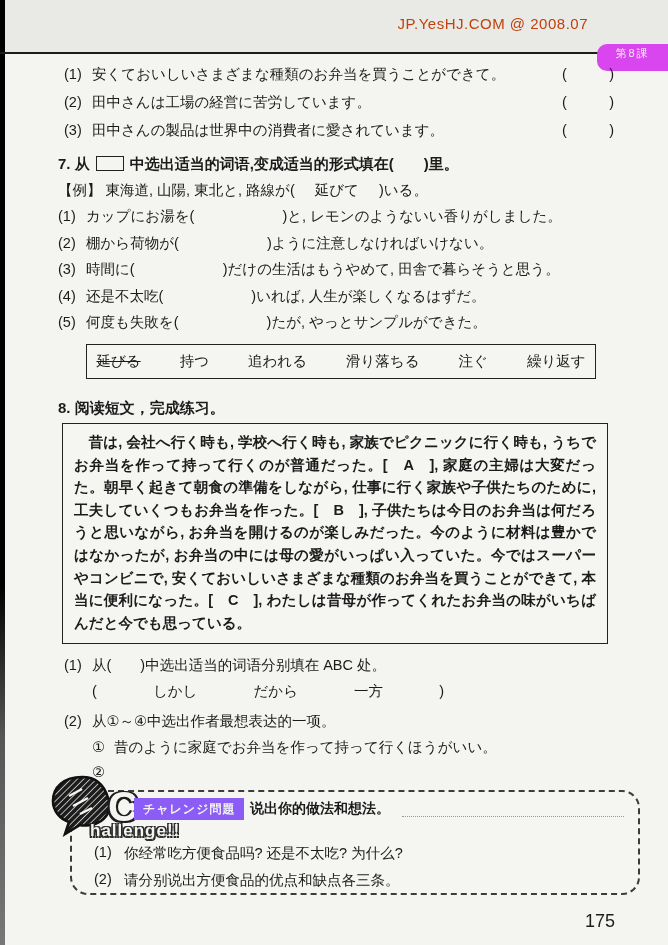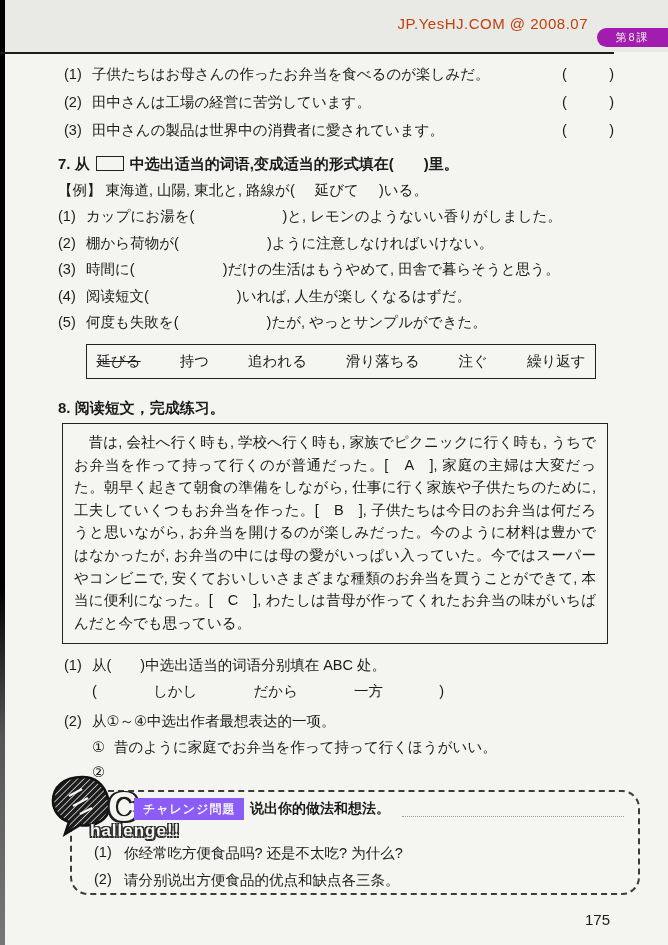--- a/index.html
+++ b/index.html
@@ -9,21 +9,21 @@
     background:#f4f4f1;
     overflow:hidden;
     font-family:"Liberation Sans","DejaVu Sans",sans-serif;
     color:#1b1b1b;
   }
   .top-band{position:absolute;top:0;left:0;right:0;height:52px;background:#e9e9e5;}
   .left-strip{position:absolute;top:0;left:0;width:5px;height:945px;
     background:linear-gradient(#000 0%,#000 62%,#555 78%,#777 100%);}
   .watermark{position:absolute;top:15px;right:80px;font-size:15px;color:#c2410c;letter-spacing:.5px;}
   .rule{position:absolute;top:52px;left:0;width:614px;height:2px;background:#1c1c1c;}
-  .chapter-tab{position:absolute;top:28px;right:0;width:71px;height:19px;background:#a21caf;
+  .chapter-tab{position:absolute;top:44px;right:0;width:71px;height:27px;background:#d946ef;
     border-radius:10px 0 0 10px;color:#efefec;font-size:11px;line-height:19px;text-align:center;letter-spacing:2px;}
 
   .content{position:absolute;top:66px;left:58px;right:40px;font-size:14.5px;line-height:17px;}
 
   
   .tf-row{display:flex;align-items:flex-start;margin:0 0 11px 6px;}
   .tf-row .num{width:28px;flex:none;}
   .tf-row .txt{flex:1;}
   .ans{flex:none;width:52px;display:flex;justify-content:space-between;margin-right:14px;}
 
@@ -37,21 +37,21 @@
   .blank{display:inline-block;width:88px;}
   .sp20{display:inline-block;width:20px;}
 
   .word-bank{margin:13px 4px 0 28px;width:508px;height:33px;border:1.5px solid #222;
     display:flex;align-items:center;justify-content:center;gap:39px;background:#f5f5f2;}
   .word-bank .strike{text-decoration:line-through;}
 
   
   .sec8-title{margin-top:20px;font-weight:bold;font-size:15px;}
   .passage-box{margin:7px 0 0 4px;width:522px;border:1.5px solid #222;padding:7px 11px 9px 11px;
-    text-align:justify;line-height:22.6px;background:#f5f5f2;}
+    text-align:justify;line-height:22.6px;background:#f5f5f2;font-weight:bold;}
   .q-row{margin-top:13px;display:flex;}
   .q-row .num{width:28px;flex:none;margin-left:6px;}
   .opt-row{margin:9px 0 0 34px;width:352px;display:flex;justify-content:space-between;}
   .choice{margin:8.5px 0 0 34px;display:flex;}
   .choice .cnum{width:22px;flex:none;}
 
   
   .challenge{position:absolute;top:790px;left:70px;width:566px;height:101px;
     border:2px dashed #3c3c3c;border-radius:18px;background:#f5f5f2;}
   .stamp{position:absolute;top:-18px;left:-22px;}
@@ -61,37 +61,37 @@
     font-weight:bold;padding:2.5px 9px;letter-spacing:1px;}
   .ch-instruction{position:absolute;top:8px;left:178px;font-weight:bold;font-size:14px;text-align:center;}
   .dotline{position:absolute;top:24px;left:330px;right:14px;border-bottom:1.5px dotted #9a9a96;}
   .hallenge{position:absolute;top:29px;left:18px;font-size:17px;font-weight:800;letter-spacing:1px;
     color:#f4f4f1;text-shadow:-1.5px -1px 0 #2a2a2a,1.5px -1px 0 #2a2a2a,-1.5px 1.5px 0 #2a2a2a,1.5px 1.5px 0 #2a2a2a;}
   .ch-row{position:absolute;left:22px;display:flex;font-size:14.5px;}
   .ch-row .num{width:30px;flex:none;}
   .ch-row-1{top:52px;}
   .ch-row-2{top:79px;}
 
-  .page-num{position:absolute;top:911px;left:585px;font-size:15px;color:#1d1d1d;}
+  .page-num{position:absolute;top:911px;left:585px;font-size:18px;color:#1d1d1d;}
 </style>
 </head>
 <body>
 
 <div class="page">
   <div class="top-band"></div>
   <div class="left-strip"></div>
   <div class="watermark">JP.YesHJ.COM @ 2008.07</div>
   <div class="rule"></div>
   <div class="chapter-tab">第8課</div>
 
   <div class="content">
 
     <div class="tf-row">
       <span class="num">(1)</span>
-      <span class="txt">子供たちはお母さんの作ったお弁当を食べるのが楽しみだ。</span>
+      <span class="txt">安くておいしいさまざまな種類のお弁当を買うことができて。</span>
       <span class="ans">
         <span>(</span>
         <span>)</span>
       </span>
     </div>
     <div class="tf-row">
       <span class="num">(2)</span>
       <span class="txt">田中さんは工場の経営に苦労しています。</span>
       <span class="ans">
         <span>(</span>
@@ -120,21 +120,21 @@
     <div class="s7-row">
       <span class="num">(1)</span><span>カップにお湯を</span><span>(</span><span class="blank"></span><span>)</span><span>と, レモンのようないい香りがしました。</span>
     </div>
     <div class="s7-row">
       <span class="num">(2)</span><span>棚から荷物が</span><span>(</span><span class="blank"></span><span>)</span><span>ように注意しなければいけない。</span>
     </div>
     <div class="s7-row">
       <span class="num">(3)</span><span>時間に</span><span>(</span><span class="blank"></span><span>)</span><span>だけの生活はもうやめて, 田舎で暮らそうと思う。</span>
     </div>
     <div class="s7-row">
-      <span class="num">(4)</span><span>阅读短文</span><span>(</span><span class="blank"></span><span>)</span><span>いれば, 人生が楽しくなるはずだ。</span>
+      <span class="num">(4)</span><span>还是不太吃</span><span>(</span><span class="blank"></span><span>)</span><span>いれば, 人生が楽しくなるはずだ。</span>
     </div>
     <div class="s7-row">
       <span class="num">(5)</span><span>何度も失敗を</span><span>(</span><span class="blank"></span><span>)</span><span>たが, やっとサンプルができた。</span>
     </div>
 
     <div class="word-bank">
       <span class="strike">延びる</span>
       <span>持つ</span>
       <span>追われる</span>
       <span>滑り落ちる</span>

